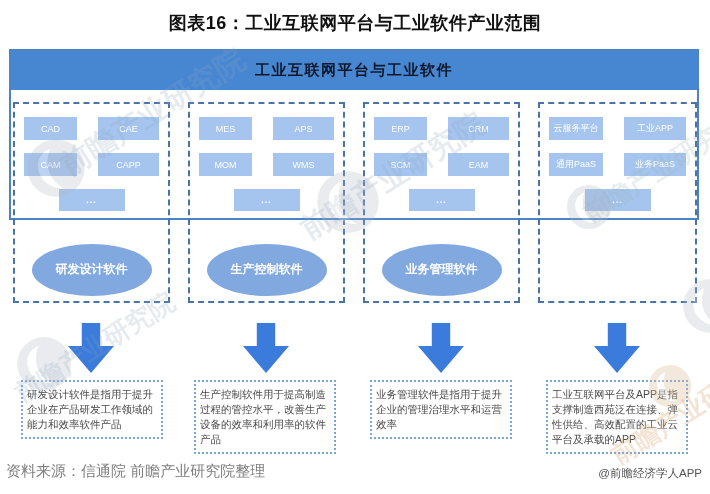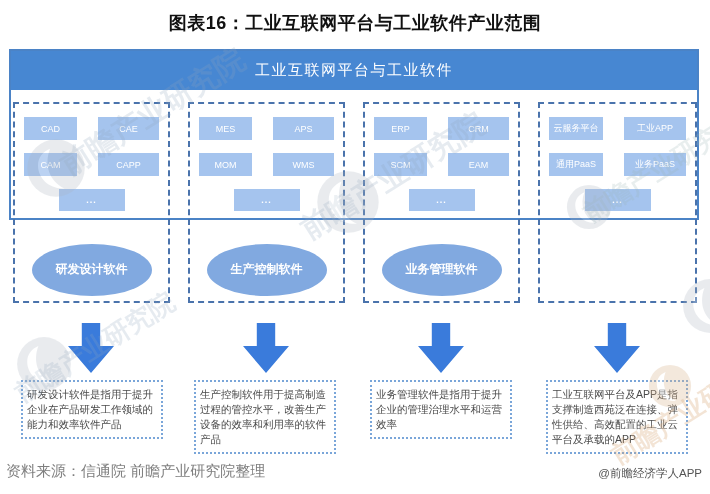--- a/index.html
+++ b/index.html
@@ -5,21 +5,21 @@
   html,body{margin:0;padding:0;}
   body{font-family:"Liberation Sans","DejaVu Sans",sans-serif;background:#fff;}
   .page{position:relative;width:710px;height:494px;background:#fff;overflow:hidden;}
 
   .fig-title{position:absolute;top:11px;left:0;right:0;text-align:center;
     font-size:18px;font-weight:bold;color:#111;letter-spacing:.5px;}
 
   
   .container{position:absolute;left:9px;top:49px;width:690px;height:171px;
     border:2px solid #4b83c6;box-sizing:border-box;background:#fff;}
-  .header{height:39px;background:#4787d2;color:#ffffff;font-weight:normal;font-size:15px;
+  .header{height:39px;background:#4787d2;color:#0f172a;font-weight:bold;font-size:15px;
     display:flex;align-items:center;justify-content:center;letter-spacing:1.5px;}
 
   
   .col{position:absolute;top:102px;height:201px;width:157px;
     border:2px dashed #4a73ac;box-sizing:border-box;background:transparent;z-index:3;}
   .col1{left:13px;} .col2{left:188px;} .col3{left:363px;} .col4{left:538px;width:159px;}
 
   .boxgrid{position:absolute;top:13px;left:9px;right:9px;display:flex;
     flex-direction:column;gap:13px;}
   .row{display:flex;gap:21px;justify-content:center;border-radius:6px;}

